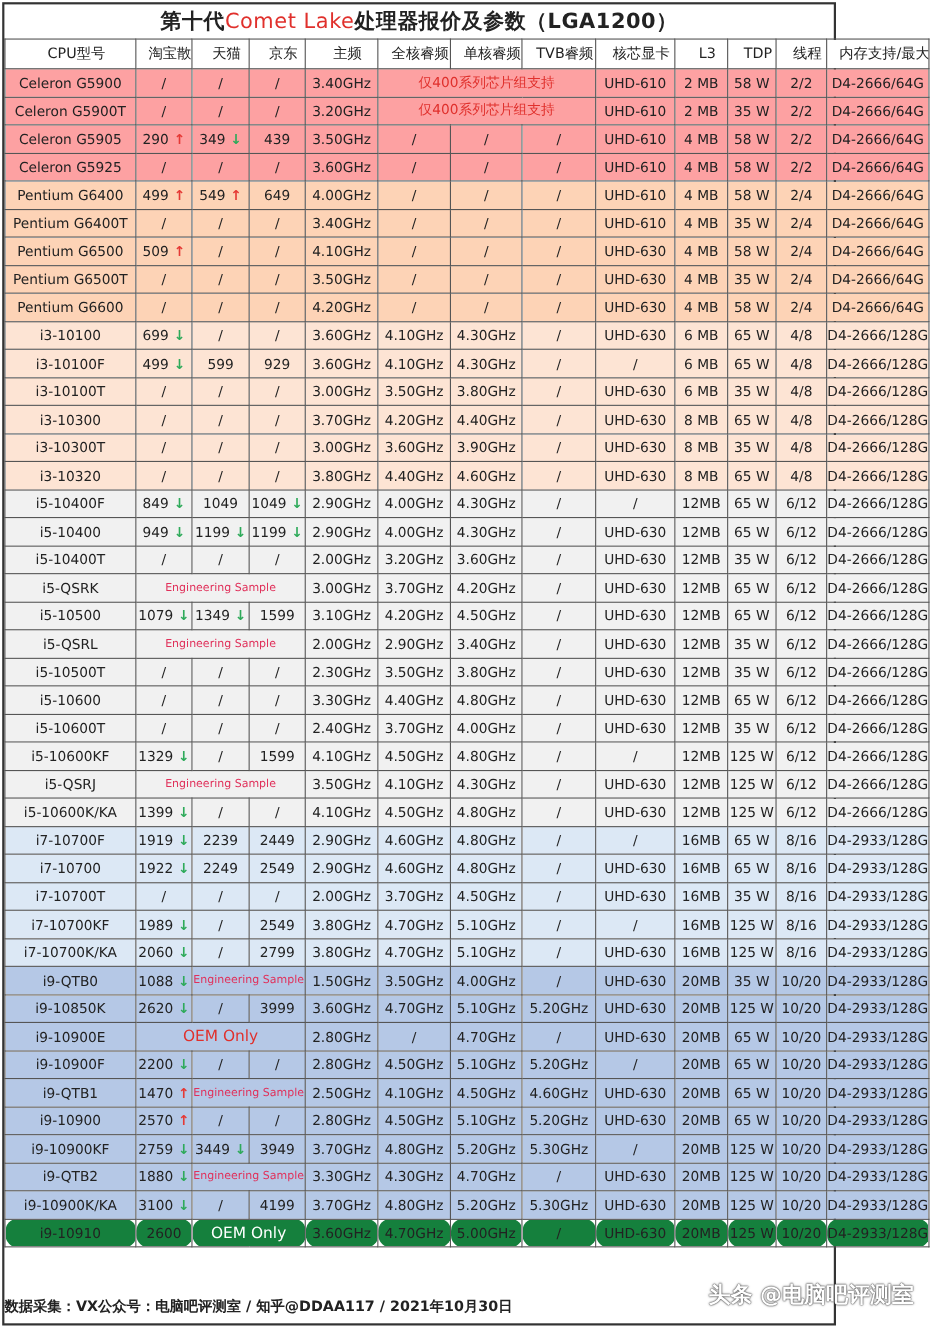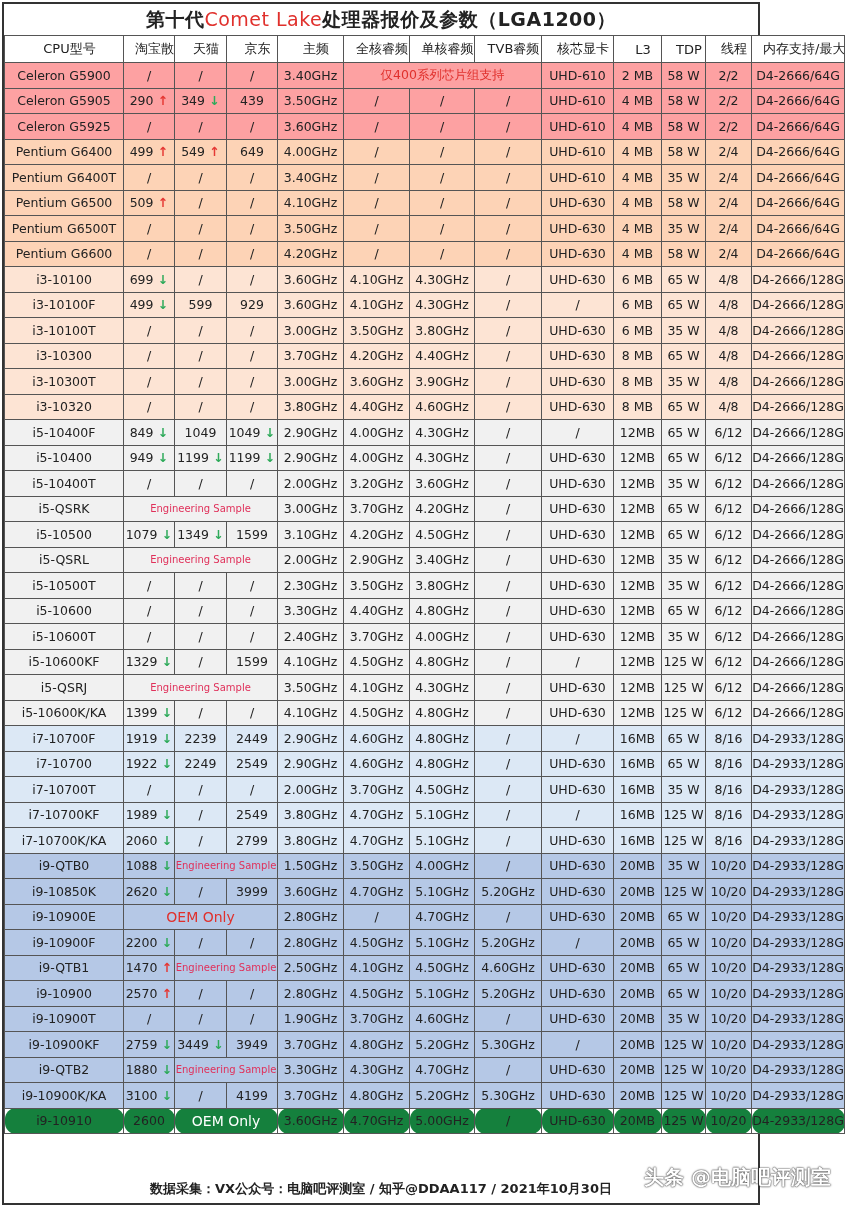--- a/index.html
+++ b/index.html
@@ -16,21 +16,21 @@
   tr.i5 td{background:#f1f1f1;}
   tr.i7 td{background:#dce8f5;}
   tr.i9 td{background:#b5c8e6;}
   tr.i9x td{background:#15803d;border-radius:11px;}
   .up{color:#e53935;font-weight:bold;}
   .down{color:#2eaa5a;font-weight:bold;}
   .note-red{color:#e0302c;}
   .es{color:#e0305a;font-size:10px;}
   .oem{color:#e0302c;font-weight:normal;font-size:14px;}
   tr.i9x .oem{color:#fff;}
-  .footer{position:absolute;left:0;bottom:0;width:100%;height:28px;line-height:28px;text-align:center;font-size:13px;font-weight:bold;color:#222;}
+  .footer{position:absolute;left:0;bottom:0;width:100%;height:28px;line-height:28px;text-align:left;font-size:13px;font-weight:bold;color:#222;}
   .watermark{position:absolute;right:16px;bottom:18px;font-size:20px;color:#fff;font-weight:bold;text-shadow:0 0 2px #333,0 0 1px #333;letter-spacing:0px;}
 </style>
 </head>
 <body>
 
 <div class="frame">
   <div class="title"><span>第十代</span><span class="hl">Comet Lake</span><span>处理器报价及参数（LGA1200）</span></div>
 
   <table>
     <colgroup>
@@ -73,20 +73,33 @@
           <td><span>/</span></td>
           <td>3.40GHz</td>
           <td colspan="3" class="note-red">仅400系列芯片组支持</td>
           <td>UHD-610</td>
           <td>2 MB</td>
           <td>58 W</td>
           <td>2/2</td>
           <td>D4-2666/64G</td>
         </tr>
         <tr class="celeron">
+          <td>Celeron G5900T</td>
+          <td><span>/</span></td>
+          <td><span>/</span></td>
+          <td><span>/</span></td>
+          <td>3.20GHz</td>
+          <td colspan="3" class="note-red">仅400系列芯片组支持</td>
+          <td>UHD-610</td>
+          <td>2 MB</td>
+          <td>35 W</td>
+          <td>2/2</td>
+          <td>D4-2666/64G</td>
+        </tr>
+        <tr class="celeron">
           <td>Celeron G5905</td>
           <td><span>290</span><span class="up"> ↑</span></td>
           <td><span>349</span><span class="down"> ↓</span></td>
           <td><span>439</span></td>
           <td>3.50GHz</td>
           <td>/</td>
           <td>/</td>
           <td>/</td>
           <td>UHD-610</td>
           <td>4 MB</td>
@@ -603,35 +616,20 @@
           <td>4.50GHz</td>
           <td>5.10GHz</td>
           <td>5.20GHz</td>
           <td>UHD-630</td>
           <td>20MB</td>
           <td>65 W</td>
           <td>10/20</td>
           <td>D4-2933/128G</td>
         </tr>
         <tr class="i9">
-          <td>i9-10900T</td>
-          <td><span>/</span></td>
-          <td><span>/</span></td>
-          <td><span>/</span></td>
-          <td>1.90GHz</td>
-          <td>3.70GHz</td>
-          <td>4.60GHz</td>
-          <td>/</td>
-          <td>UHD-630</td>
-          <td>20MB</td>
-          <td>35 W</td>
-          <td>10/20</td>
-          <td>D4-2933/128G</td>
-        </tr>
-        <tr class="i9">
           <td>i9-10900KF</td>
           <td><span>2759</span><span class="down"> ↓</span></td>
           <td><span>3449</span><span class="down"> ↓</span></td>
           <td><span>3949</span></td>
           <td>3.70GHz</td>
           <td>4.80GHz</td>
           <td>5.20GHz</td>
           <td>5.30GHz</td>
           <td>/</td>
           <td>20MB</td>

